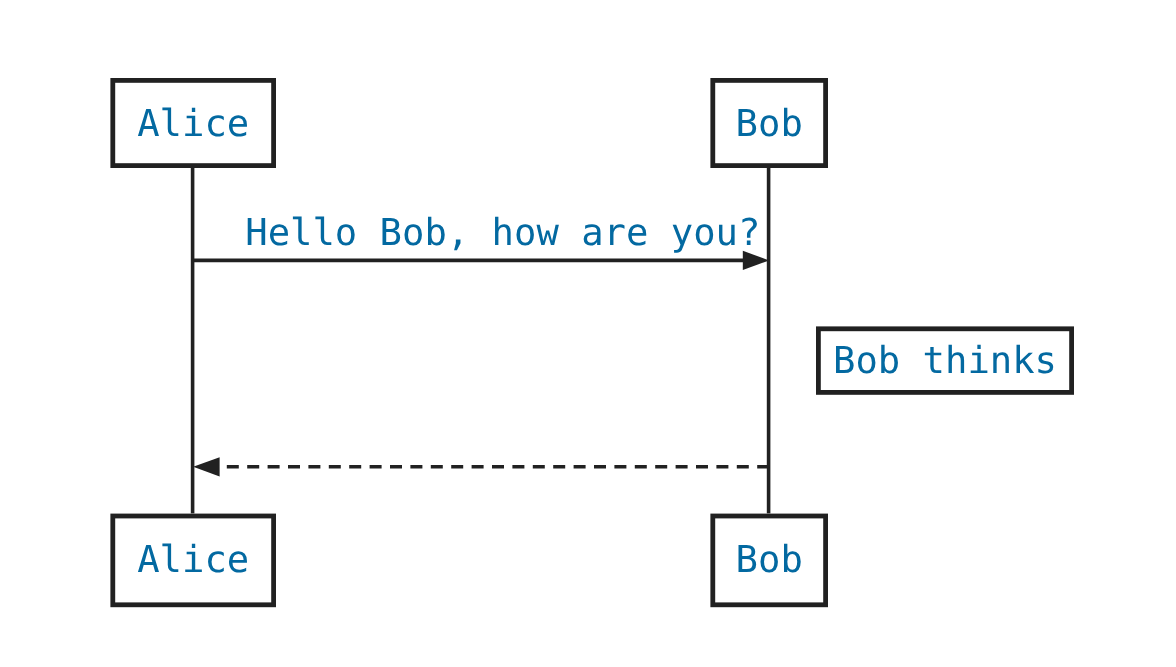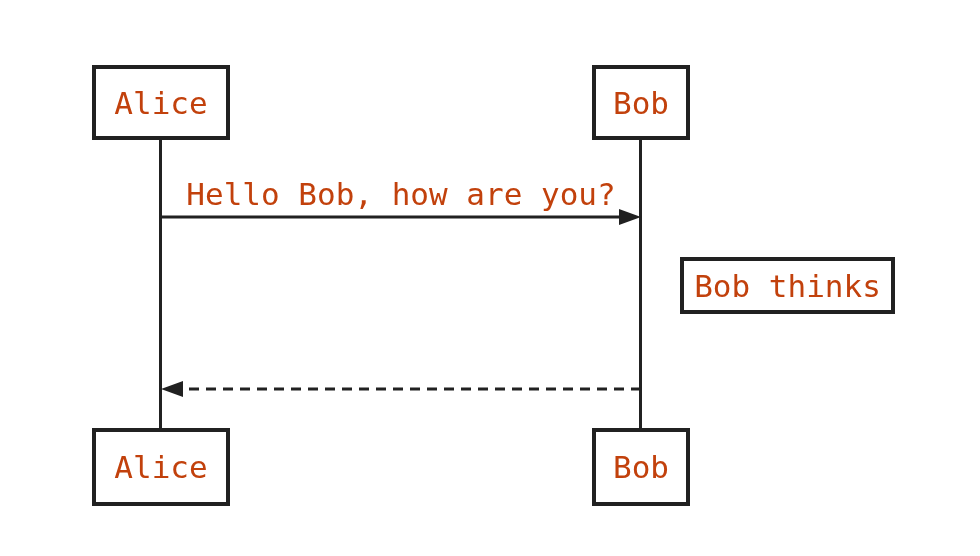--- a/index.html
+++ b/index.html
@@ -7,21 +7,21 @@
     padding: 0;
     background: #ffffff;
   }
   .canvas {
     position: relative;
     width: 980px;
     height: 556px;
     background: #ffffff;
     overflow: hidden;
     font-family: "DejaVu Sans Mono", monospace;
-    color: #c2410c;
+    color: #0369a1;
   }
   .actor-box {
     position: absolute;
     box-sizing: border-box;
     border: 4px solid #212121;
     background: #ffffff;
     display: flex;
     align-items: center;
     justify-content: center;
     font-size: 31px;
@@ -64,27 +64,27 @@
   <div class="actor-box" style="left:92px; top:65px; width:138px; height:75px;">
     <span>Alice</span>
   </div>
   <div class="actor-box" style="left:592px; top:65px; width:98px; height:75px;">
     <span>Bob</span>
   </div>
 
   <div class="lifeline" style="left:159px; top:140px; height:288px;"></div>
   <div class="lifeline" style="left:639px; top:140px; height:288px;"></div>
 
-  <div class="msg-label" style="left:161px; top:176px; width:480px;">Hello Bob, how are you?</div>
+  <div class="msg-label" style="left:179px; top:176px; width:480px;">Hello Bob, how are you?</div>
   <svg class="arrow-svg" style="left:161px; top:205px;" width="480" height="24" viewBox="0 0 480 24">
     <line x1="0" y1="12" x2="462" y2="12" stroke="#212121" stroke-width="3"></line>
     <polygon points="458,4 480,12 458,20" fill="#212121"></polygon>
   </svg>
 
-  <div class="note-box" style="left:680px; top:257px; width:215px; height:57px;">
+  <div class="note-box" style="left:680px; top:272px; width:215px; height:57px;">
     <span>Bob thinks</span>
   </div>
 
   <svg class="arrow-svg" style="left:161px; top:377px;" width="480" height="24" viewBox="0 0 480 24">
     <line x1="480" y1="12" x2="20" y2="12" stroke="#212121" stroke-width="3" stroke-dasharray="10 7"></line>
     <polygon points="22,4 0,12 22,20" fill="#212121"></polygon>
   </svg>
 
   <div class="actor-box" style="left:92px; top:428px; width:138px; height:78px;">
     <span>Alice</span>

